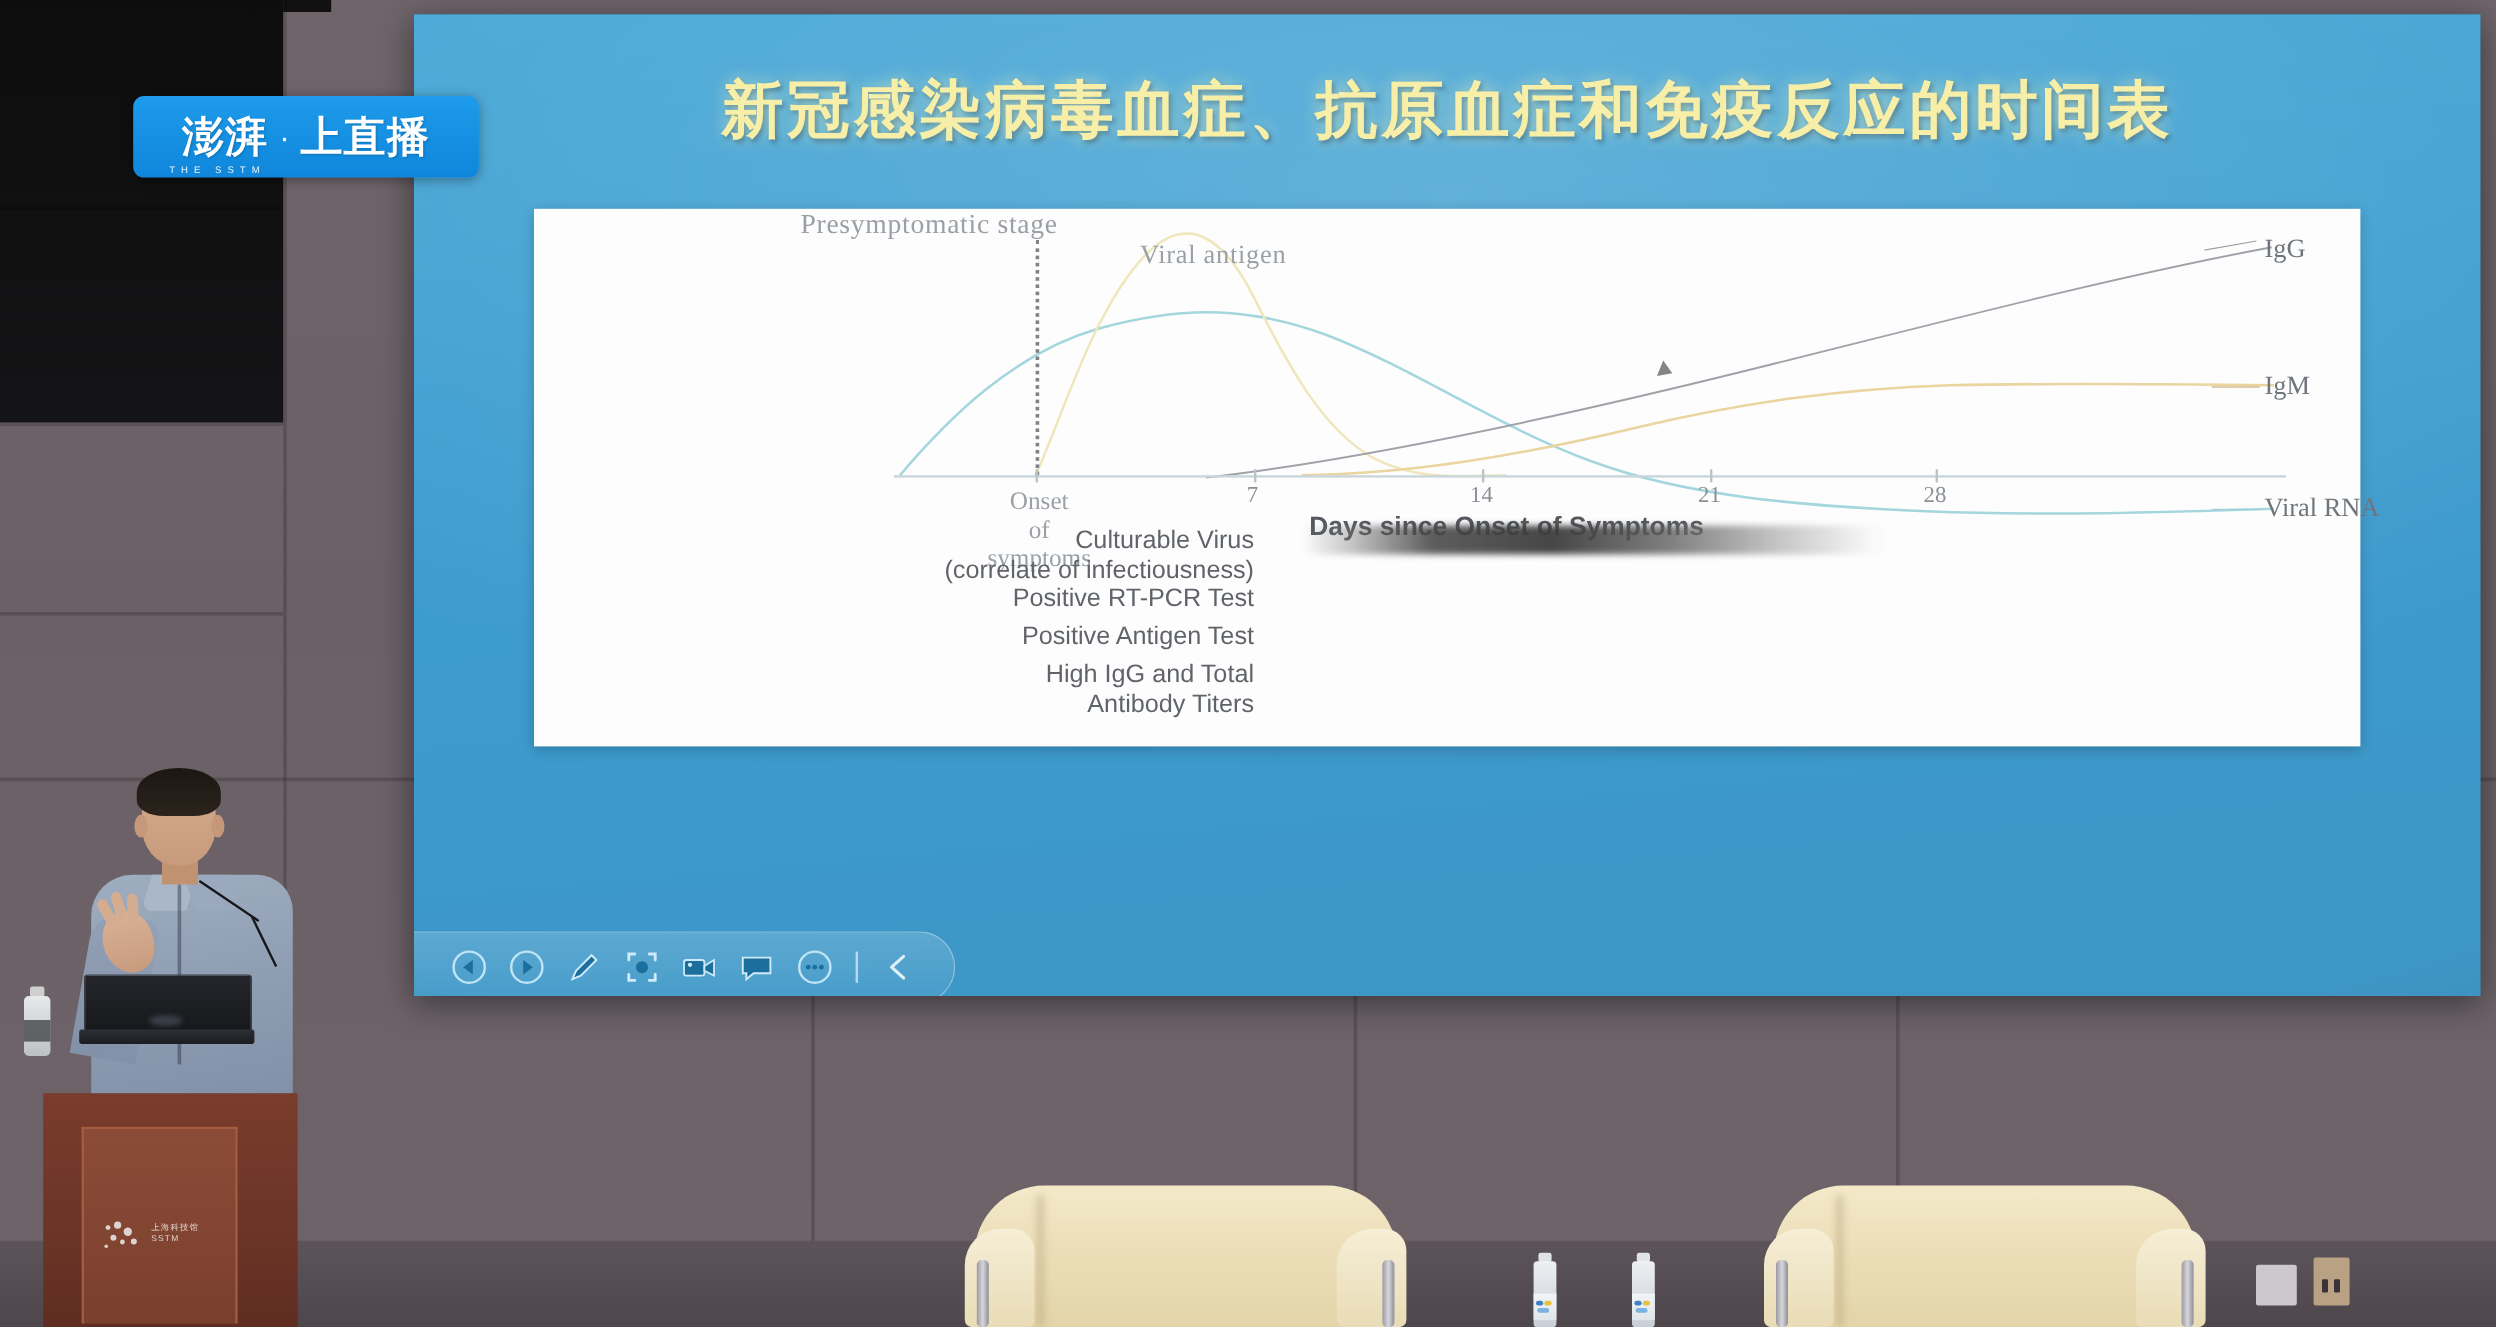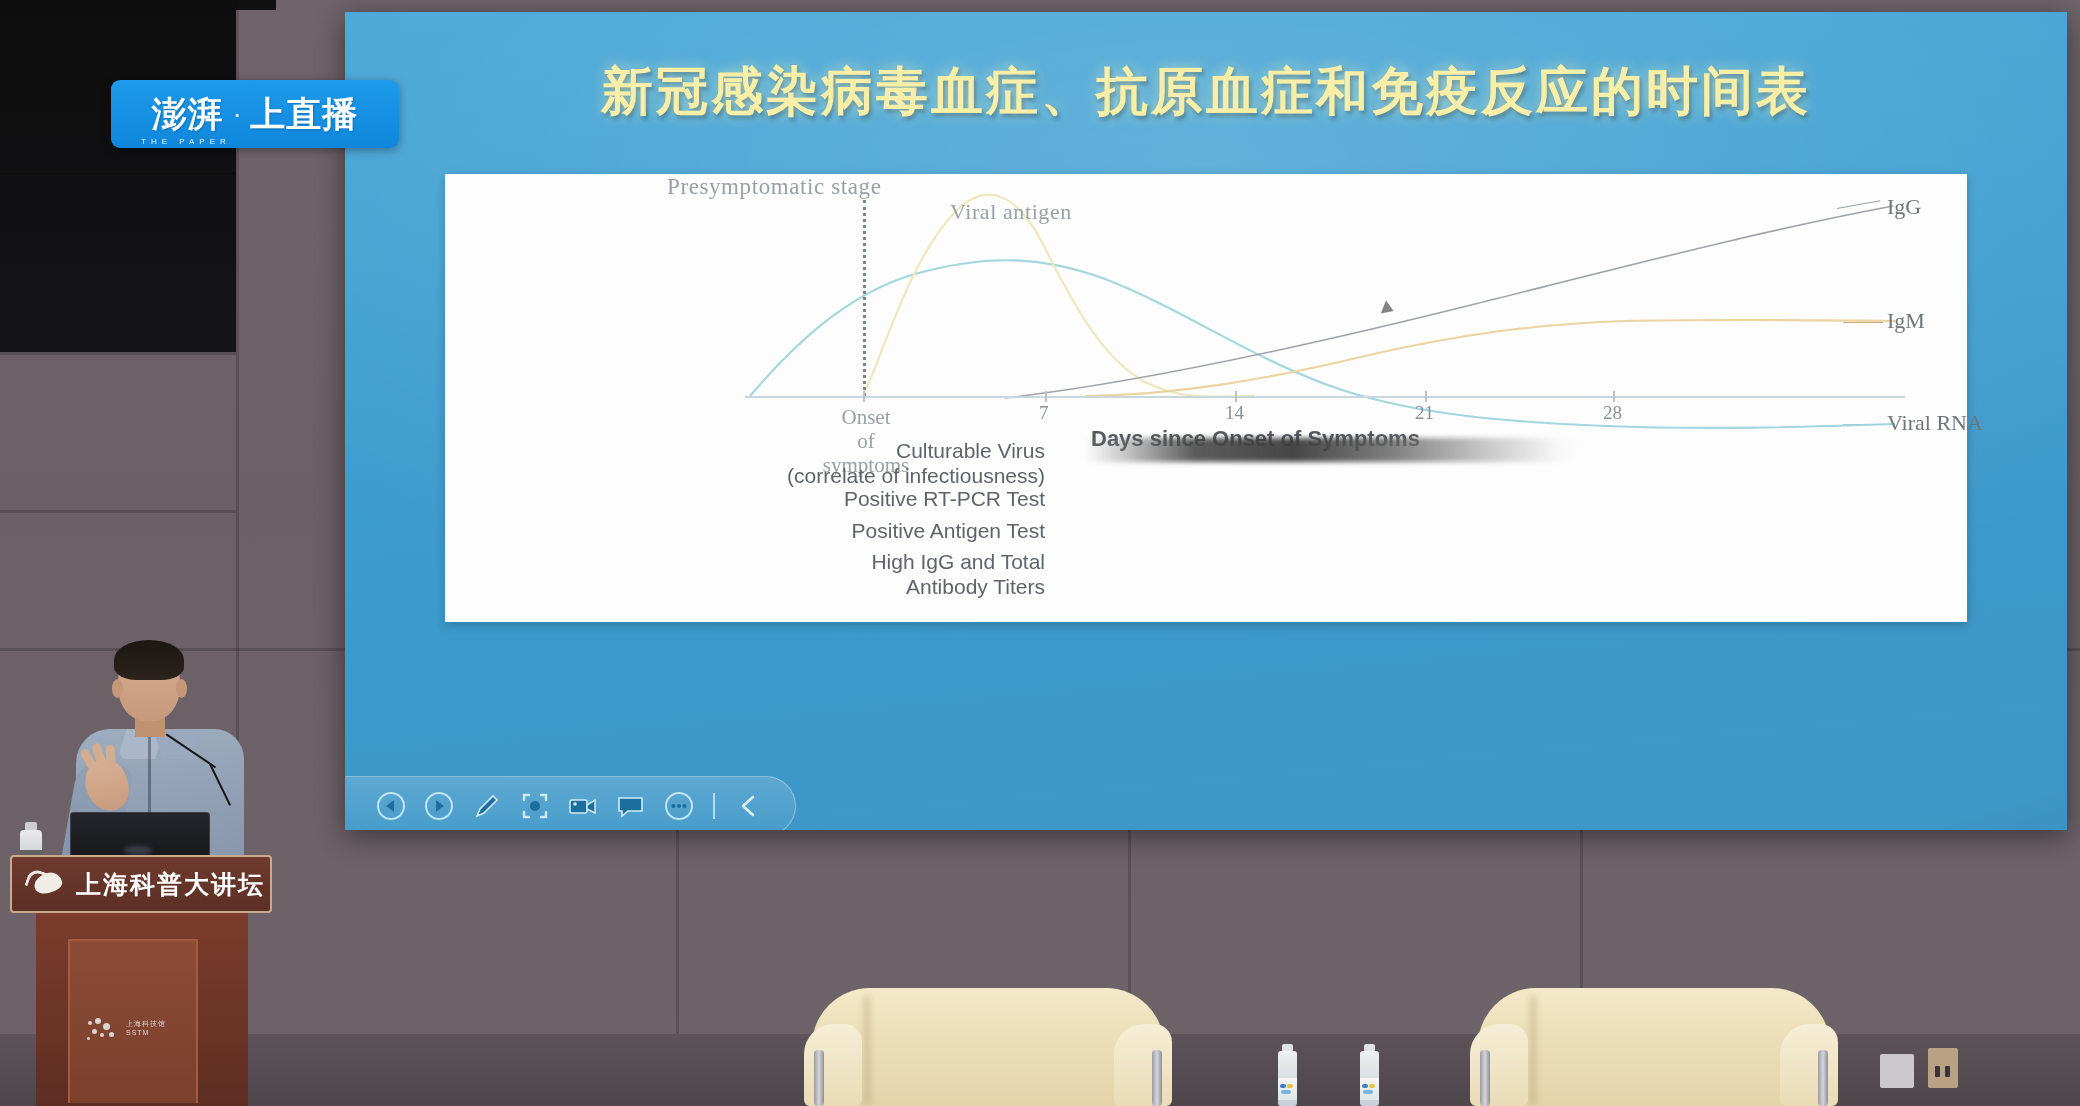--- a/index.html
+++ b/index.html
@@ -319,21 +319,21 @@
           <path d="M17 5 L7 14 L17 23" fill="none" stroke="#dff0fa" stroke-width="2.6" stroke-linecap="round" stroke-linejoin="round"></path>
         </svg>
       </div>
     </div>
   </div>
 
   <div id="logo">
     <span class="lg-cn">澎湃</span>
     <span class="lg-dot">·</span>
     <span class="lg-cn">上直播</span>
-    <span class="lg-sub">THE PAPER</span>
+    <span class="lg-sub">THE SSTM</span>
   </div>
 
   <div id="speaker">
     <div class="sp-body"></div>
     <div class="sp-collar-l"></div>
     <div class="sp-collar-r"></div>
     <div class="sp-shirtline"></div>
     <div class="sp-arm-l"></div>
     <div class="sp-hand">
       <div class="sp-finger" style="left:4px;top:-14px;transform:rotate(-18deg);"></div>
@@ -372,27 +372,20 @@
         <div class="dt" style="left:6px;top:12px;width:5px;height:5px;"></div>
         <div class="dt" style="left:14px;top:16px;width:4px;height:4px;"></div>
         <div class="dt" style="left:23px;top:15px;width:5px;height:5px;"></div>
         <div class="dt" style="left:1px;top:20px;width:3px;height:3px;"></div>
       </div>
       <div class="txt">
         <span>上海科技馆</span><br>
         <span>SSTM</span>
       </div>
     </div>
-    <div class="pod-top">
-      <div class="pod-emblem">
-        <div class="stalk"></div>
-          <div class="leaf"></div>
-      </div>
-      <div class="pod-sign-text">上海科普大讲坛</div>
-    </div>
   </div>
 
   <div class="chair" style="left:812px;width:352px;">
     <div class="back"></div>
     <div class="shade"></div>
     <div class="arm-l"></div>
     <div class="arm-r"></div>
     <div class="leg" style="left:2px;"></div>
     <div class="leg" style="right:2px;"></div>
   </div>

